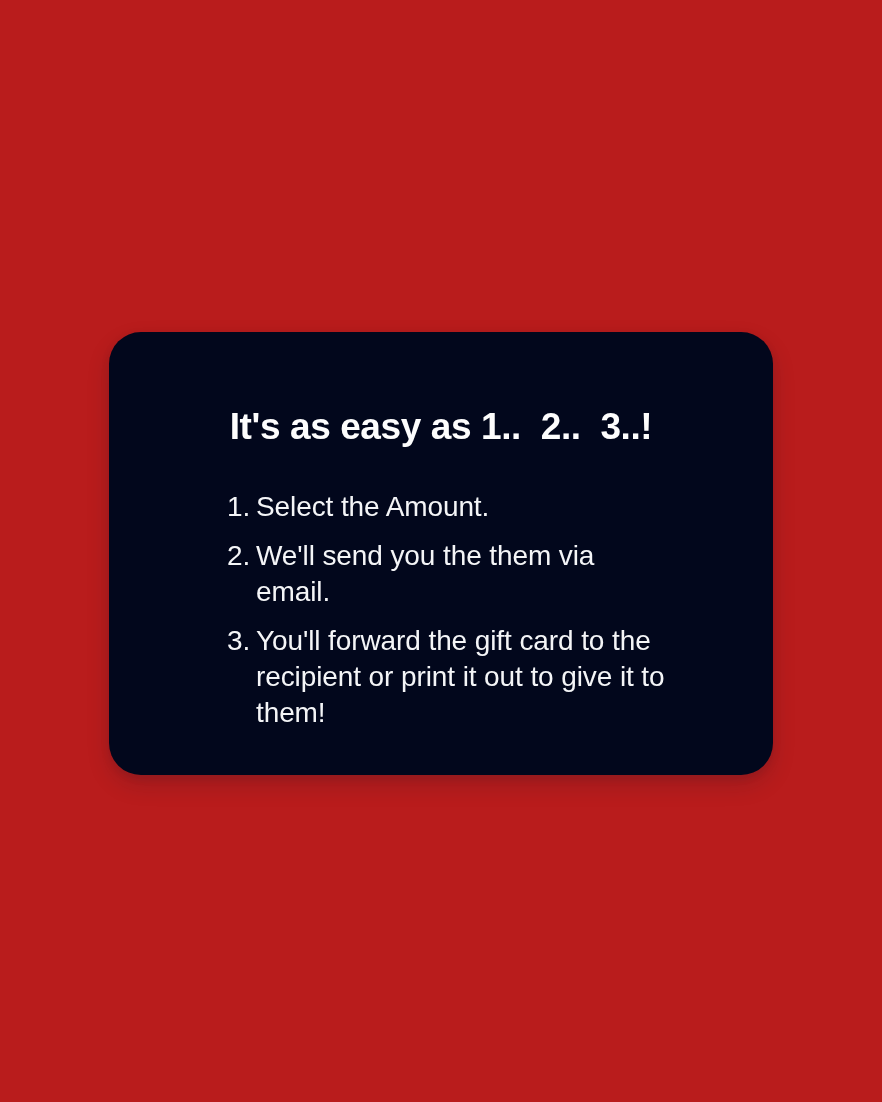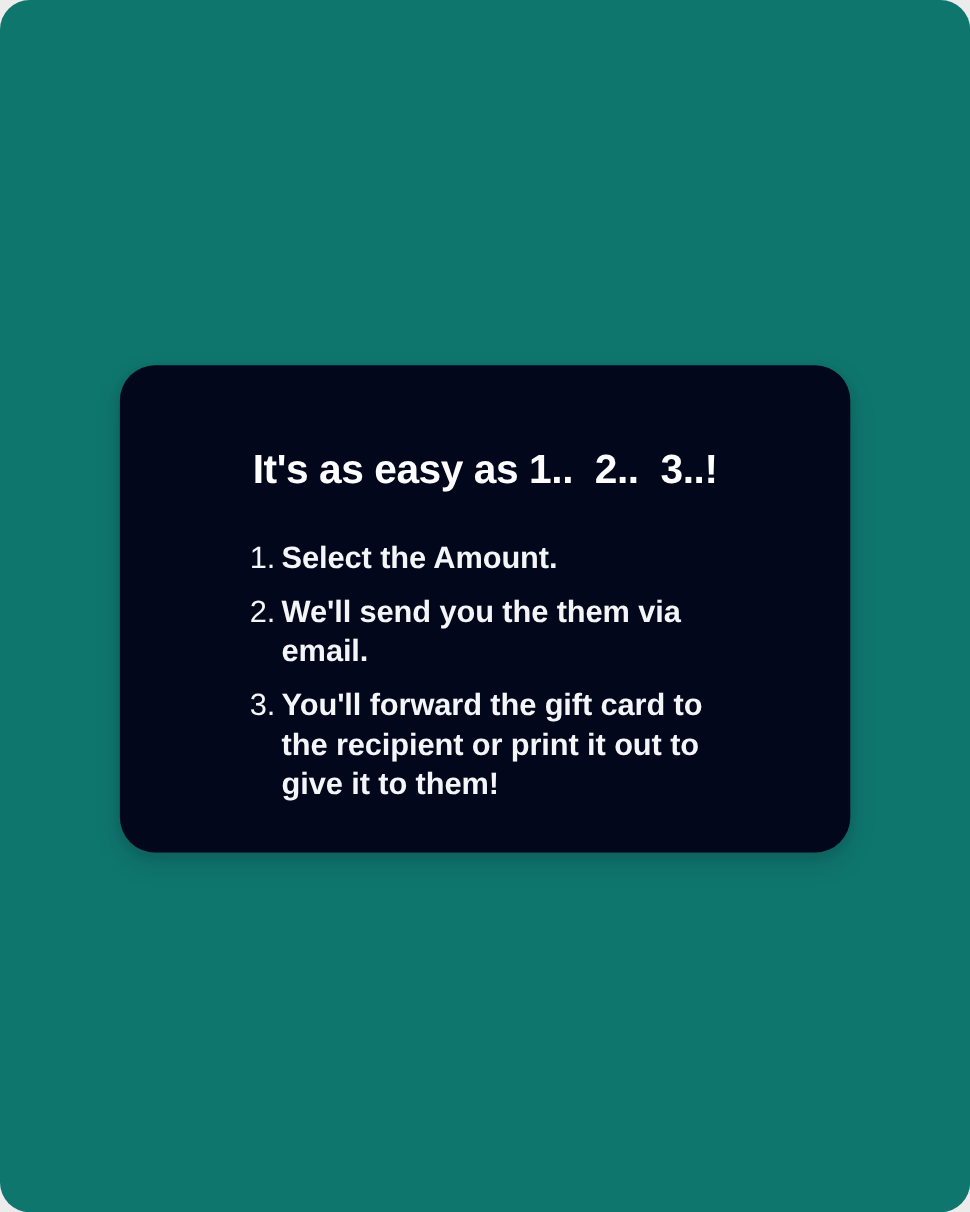--- a/index.html
+++ b/index.html
@@ -13,22 +13,21 @@
     background: #ececec;
     font-family: "Liberation Sans", sans-serif;
     -webkit-font-smoothing: antialiased;
     overflow: hidden;
   }
 
   .page {
     position: relative;
     width: 882px;
     height: 1102px;
-    background: #0f766e;
-    border-radius: 27px;
+    background: #b91c1c;
   }
 
   
   .gift-card {
     position: absolute;
     left: 109px;
     top: 332px;
     width: 664px;
     height: 443px;
     background: #02071c;
@@ -86,21 +85,20 @@
   }
 
   .step-number {
     flex: 0 0 auto;
     width: 29px;
     text-align: left;
   }
 
   .step-text {
     flex: 1 1 auto;
-    font-weight: bold;
   }
 </style>
 </head>
 <body>
 
 <div class="page">
 
   <div class="gift-card">
     <div class="card-inner">
 

